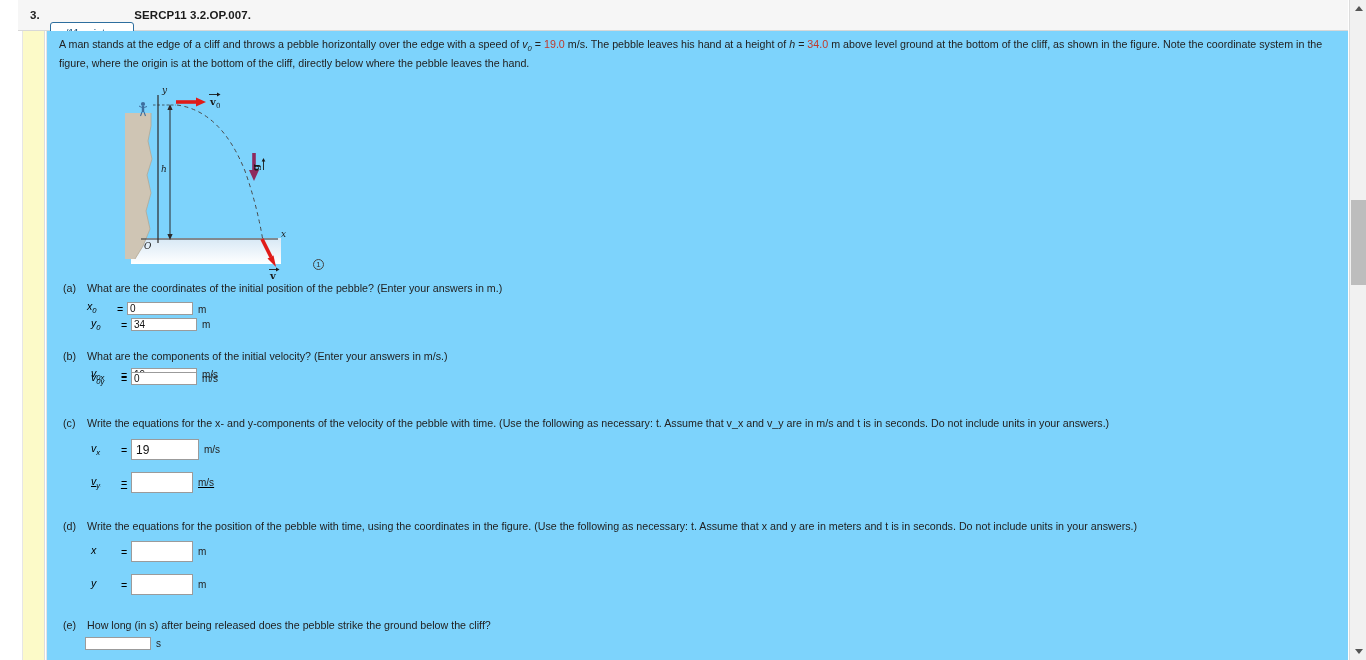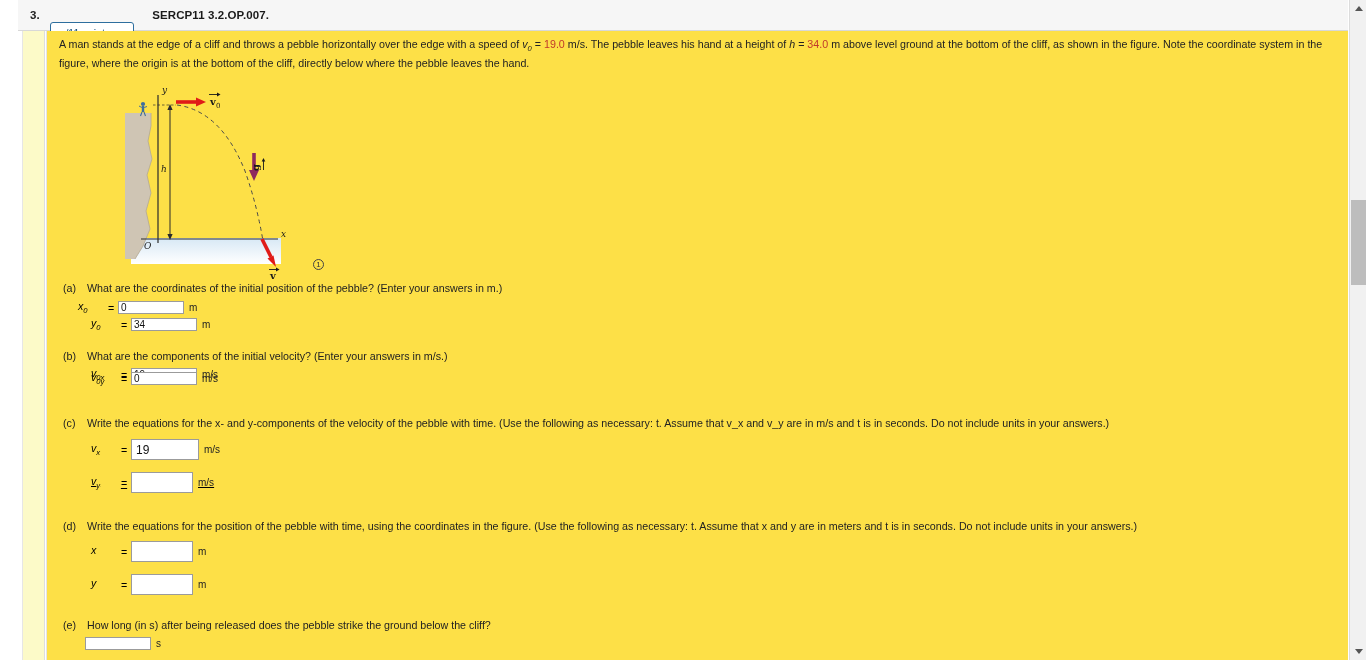--- a/index.html
+++ b/index.html
@@ -59,21 +59,20 @@
     left: 0; top: 1px;
     width: 6px; height: 6px;
     border-right: 1.6px solid #18527d;
     border-bottom: 1.6px solid #18527d;
     transform: rotate(45deg);
   }
   .q-code {
     font-size: 11.5px;
     font-weight: bold;
     color: #1a1a1a;
-    margin-left: 18px;
     letter-spacing: 0.1px;
   }
   .header-right {
     margin-left: auto;
     display: flex;
     align-items: center;
     gap: 9px;
     margin-right: 12px;
   }
   .note-icon {
@@ -97,21 +96,21 @@
     left: 0px; top: 31px;
     width: 22px; height: 629px;
     background: #ffffff;
   }
 
   
   .content {
     position: absolute;
     left: 46px; top: 31px;
     width: 1302px; height: 629px;
-    background: #fde047;
+    background: #7dd3fc;
     border-left: 1px solid #e4e4e4;
   }
   .stem {
     position: absolute;
     left: 12px; top: 6px;
     width: 1282px;
     font-size: 10.7px;
     line-height: 15px;
     color: #222;
     text-align: left;
@@ -327,21 +326,21 @@
         <line x1="156" y1="198.5" x2="165" y2="198.5" stroke="#1a1a1a" stroke-width="0.9"></line>
         <polygon points="166.5,198.5 163,196.6 163,200.4" fill="#1a1a1a"></polygon>
       </svg>
       <div class="fig-caption-circle">1</div>
     </div>
 
     <div class="part" style="top:251px;">
       <span class="part-label">(a)</span>
       <span class="part-text">What are the coordinates of the initial position of the pebble? (Enter your answers in m.)</span>
     </div>
-    <div class="answer-row" style="left:31px; top:269px;">
+    <div class="answer-row" style="left:40px; top:269px;align-items:flex-end;">
       <span class="ans-var"><em>x</em><span class="sub">0</span></span>
       <span class="ans-eq">=</span>
       <input class="ansbox" value="0" style="">
       <span class="unit">m</span>
     </div>
     <div class="answer-row" style="left:44px; top:286px;">
       <span class="ans-var"><em>y</em><span class="sub">0</span></span>
       <span class="ans-eq">=</span>
       <input class="ansbox" value="34" style="">
       <span class="unit">m</span>

